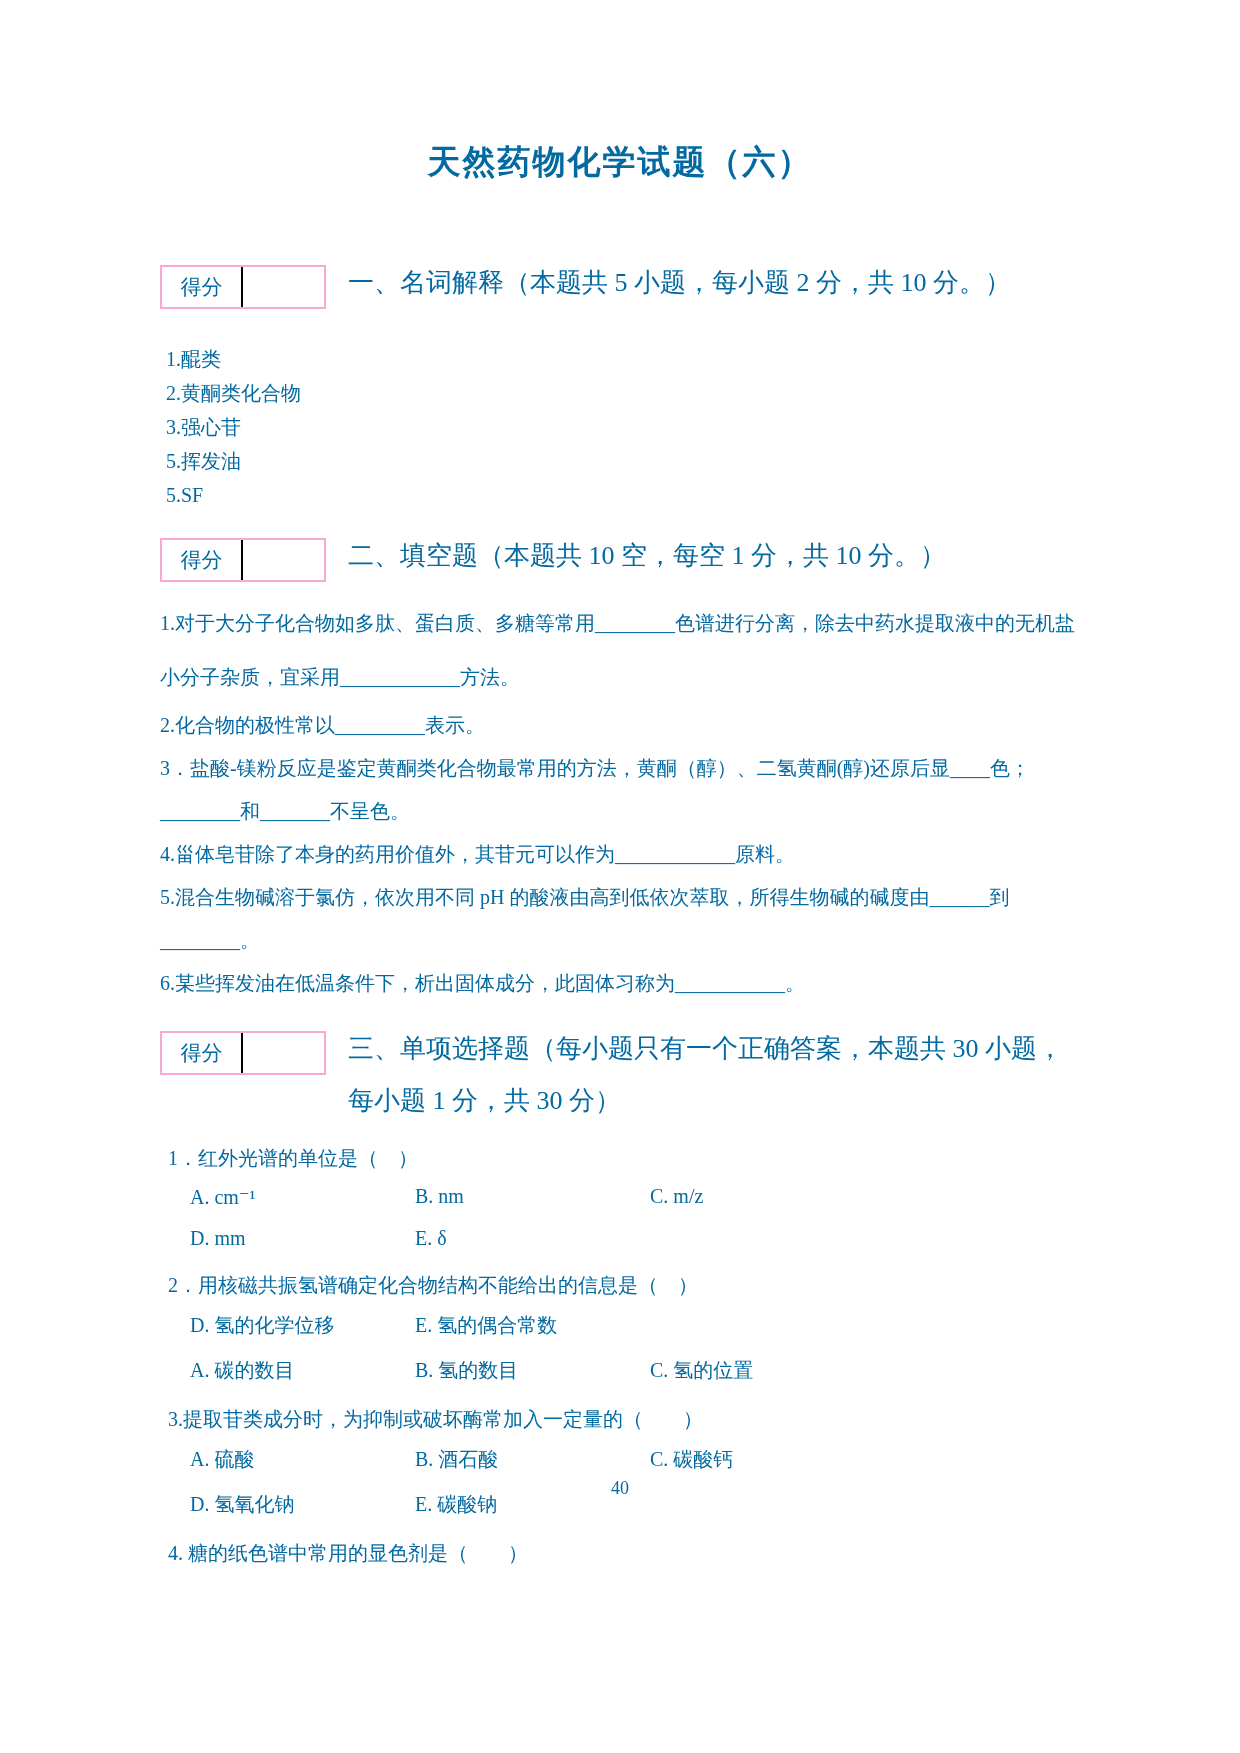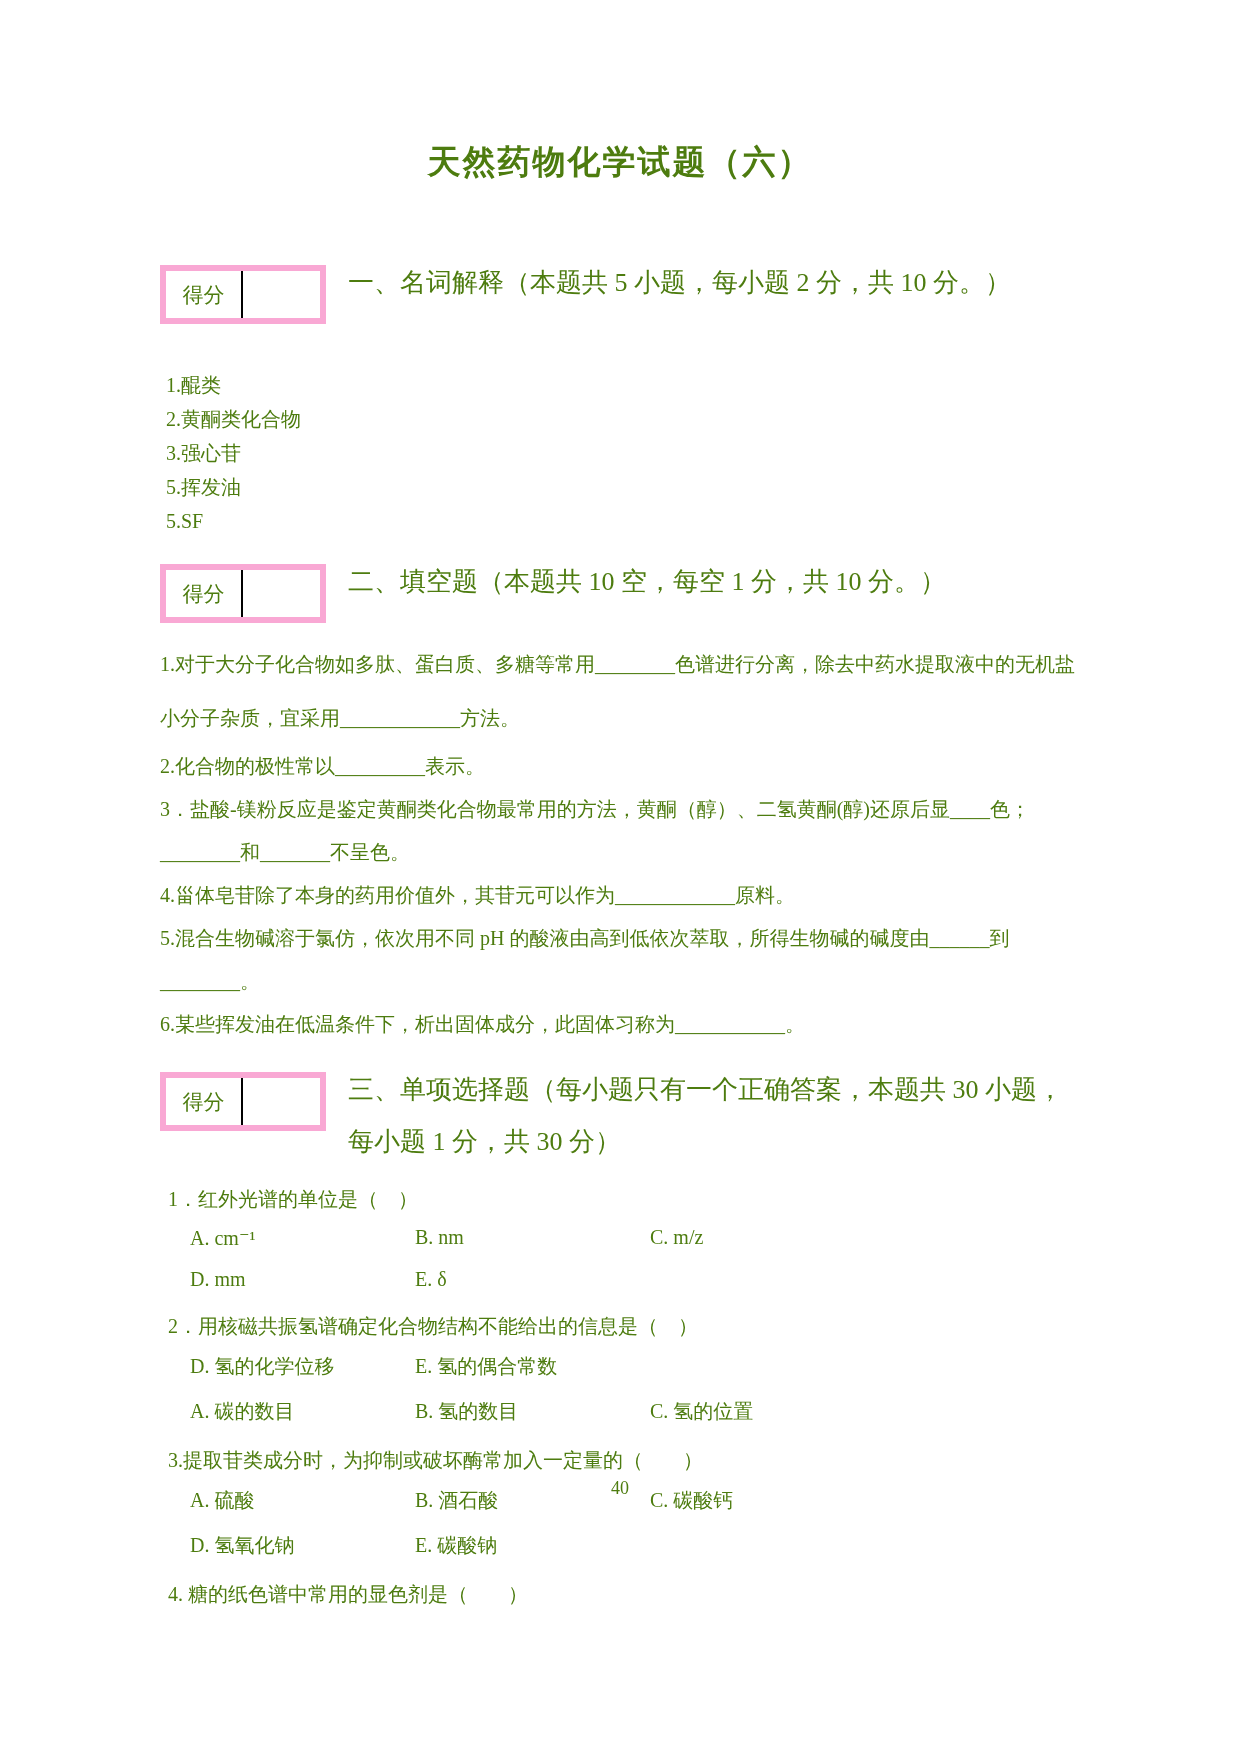--- a/index.html
+++ b/index.html
@@ -3,62 +3,62 @@
 <meta charset="utf-8">
 <style>
   * { margin:0; padding:0; box-sizing:border-box; }
   html,body { background:#ffffff; }
   .page {
     position:relative;
     width:1240px;
     height:1753px;
     margin:0 auto;
     background:#ffffff;
-    color:#4d7c0f;
+    color:#0369a1;
     font-family:"Liberation Serif","DejaVu Serif",serif;
     padding:140px 160px 0 160px;
     overflow:hidden;
   }
   .doc-title {
     text-align:center;
     font-size:33px;
     font-weight:bold;
     letter-spacing:2px;
   }
   .sec-header {
     display:flex;
     align-items:flex-start;
     margin-top:80px;
   }
   .sec-header.tight { margin-top:26px; }
   .score-table {
     width:166px;
-    height:59px;
-    border:6px solid #f9a8d4;
+    height:44px;
+    border:2px solid #f9a8d4;
     display:flex;
     flex-shrink:0;
   }
   .score-cell {
     width:50%;
     display:flex;
     align-items:center;
     justify-content:center;
     font-size:21px;
   }
   .score-cell.lbl { border-right:2px solid #000; }
   .sec-heading {
     flex:1;
     padding-left:22px;
     font-size:26px;
     font-weight:normal;
     line-height:2.0;
     margin-top:-8px;
   }
   .terms-list {
-    margin-top:44px;
+    margin-top:33px;
     font-size:20px;
     padding-left:6px;
   }
   .terms-list .term { line-height:1.7; }
   .fill-list {
     margin-top:14px;
     font-size:20px;
   }
   .fill-item { line-height:2.15; }
   .fill-item.spread { line-height:2.7; }

